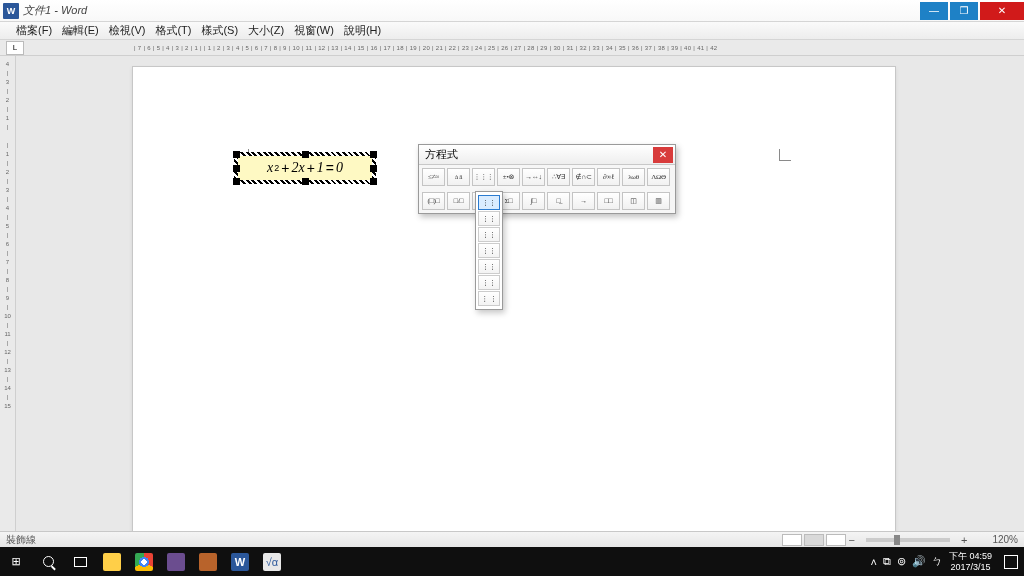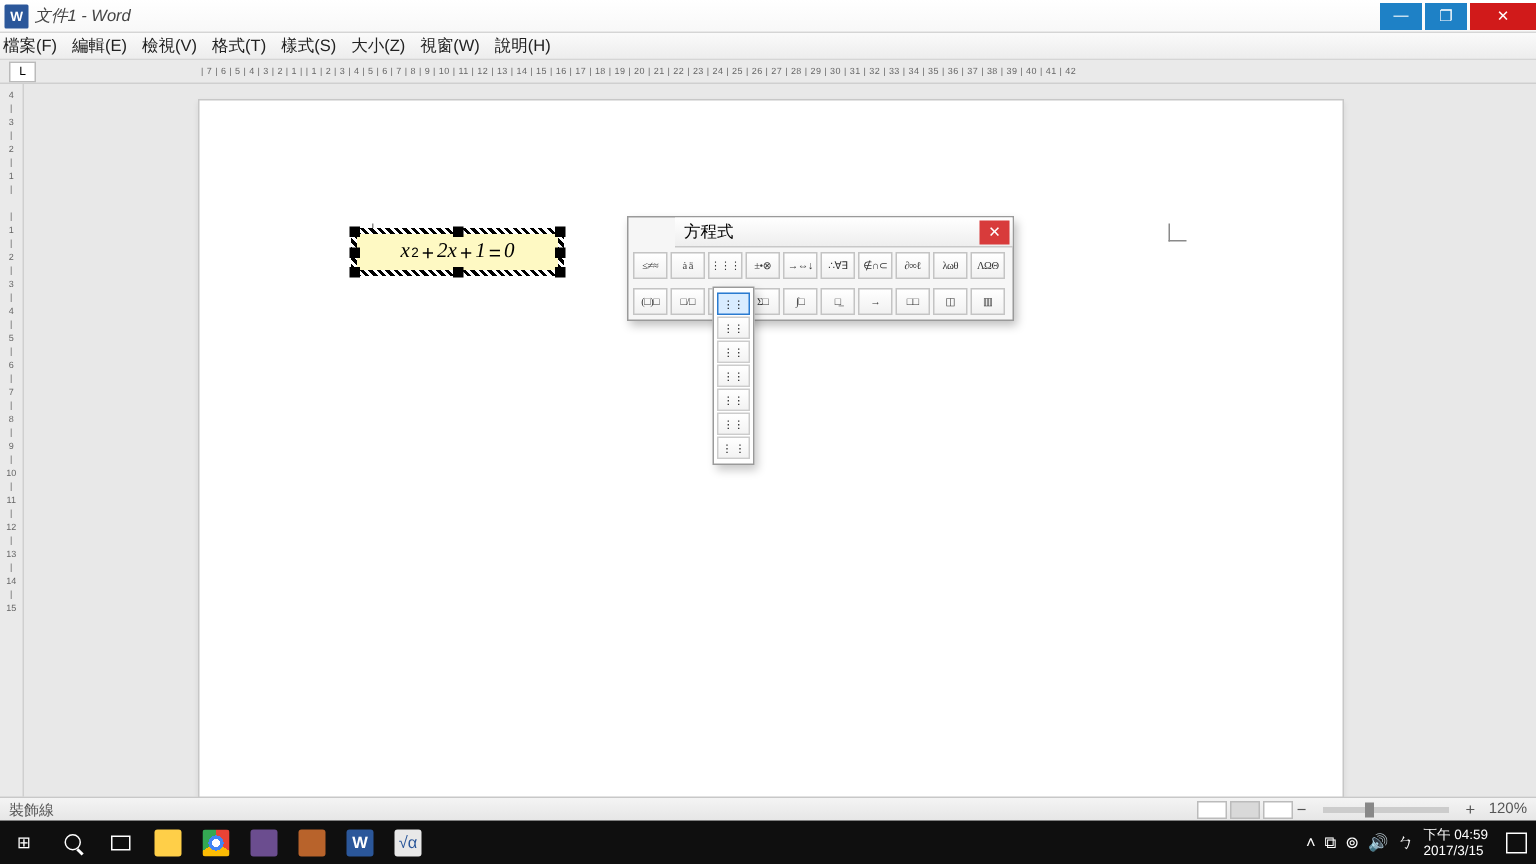--- a/index.html
+++ b/index.html
@@ -7,21 +7,21 @@
 
 .titlebar { height: 22px; background: linear-gradient(#fff,#f8f8f8); border-bottom: 1px solid #d5d5d5; display: flex; align-items: center; font-size: 11px; }
 .titlebar .app-icon { width: 16px; height: 16px; background: #2b579a; color: #fff; font-size: 9px; display: flex; align-items: center; justify-content: center; margin: 0 4px 0 3px; font-weight: bold; border-radius: 1px; }
 .titlebar .title { color: #444; font-style: italic; }
 .titlebar .spacer { flex: 1; }
 .win-btn { width: 28px; height: 18px; margin-left: 2px; font-size: 10px; display: flex; align-items: center; justify-content: center; color: #fff; }
 .win-min { background: #1e81c6; }
 .win-max { background: #1e81c6; }
 .win-close { background: #d11a1a; width: 44px; }
 
-.menubar { height: 18px; background: linear-gradient(#fafafa,#ededed); border-bottom: 1px solid #d5d5d5; display: flex; align-items: center; font-size: 11px; padding-left: 2px; }
+.menubar { height: 18px; background: linear-gradient(#fafafa,#ededed); border-bottom: 1px solid #d5d5d5; display: flex; align-items: center; font-size: 11px; padding-left: 16px; }
 .menubar span { margin-right: 10px; color: #222; }
 
 .ruler-row { height: 16px; background: #eaeaea; border-bottom: 1px solid #cfcfcf; display: flex; align-items: center; }
 .tab-btn { width: 18px; height: 14px; border: 1px solid #bbb; background: #fff; margin-left: 6px; font-size: 8px; display: flex; align-items: center; justify-content: center; }
 .ruler { flex: 1; margin-left: 110px; margin-right: 6px; font-size: 6px; color: #666; white-space: nowrap; overflow: hidden; letter-spacing: .3px; }
 
 .workspace { position: absolute; top: 56px; left: 0; right: 0; bottom: 45px; background: #e8e8e8; }
 .v-ruler { position: absolute; left: 0; top: 0; width: 16px; bottom: 0; background: #eaeaea; border-right: 1px solid #cfcfcf; font-size: 6px; color: #666; text-align: center; padding-top: 4px; line-height: 9px; }
 .page { position: absolute; left: 132px; top: 10px; width: 764px; height: 470px; background: #fff; border: 1px solid #c7c7c7; box-shadow: 0 2px 4px rgba(0,0,0,.08); }
 .margin-mark { position: absolute; width: 12px; height: 12px; border-color: #8a8a8a; }
@@ -39,21 +39,21 @@
 .eq-side-l{left:-4px;} .eq-side-r{right:-4px;}
 .handle { position:absolute; width:7px; height:7px; background:#000; }
 .h-tl{top:-5px;left:-5px;} .h-tm{top:-5px;left:calc(50% - 3px);} .h-tr{top:-5px;right:-5px;}
 .h-ml{top:calc(50% - 3px);left:-5px;} .h-mr{top:calc(50% - 3px);right:-5px;}
 .h-bl{bottom:-5px;left:-5px;} .h-bm{bottom:-5px;left:calc(50% - 3px);} .h-br{bottom:-5px;right:-5px;}
 .eq-text { position:absolute; inset:0; display:flex; align-items:center; justify-content:center; font-family: "Cambria Math","Times New Roman",serif; font-style: italic; font-size: 14px; }
 .eq-text sup{font-size:9px; font-style:normal; margin-left:1px;}
 .eq-text .op{font-style:normal; margin:0 2px;}
 
 .eq-toolbar { position:absolute; left:418px; top:88px; width:258px; background:#f6f6f6; border:1px solid #9a9a9a; box-shadow:2px 3px 6px rgba(0,0,0,.25); }
-.eq-toolbar .tb-header { height:20px; background: linear-gradient(#fff,#eee); border-bottom:1px solid #c8c8c8; display:flex; align-items:center; font-size:11px; padding-left:6px;margin-left:31px; }
+.eq-toolbar .tb-header { height:20px; background: linear-gradient(#fff,#eee); border-bottom:1px solid #c8c8c8; display:flex; align-items:center; font-size:11px; padding-left:6px; }
 .eq-toolbar .tb-close { margin-left:auto; width:20px; height:16px; background:#d83b3b; color:#fff; font-size:10px; display:flex; align-items:center; justify-content:center; margin-right:2px;}
 .tb-grid { display:flex; flex-wrap:wrap; padding:3px; gap:2px; }
 .tb-btn { width:23px; height:18px; border:1px solid #c4c4c4; background:linear-gradient(#fff,#f1f1f1); font-size:7px; color:#333; display:flex; align-items:center; justify-content:center; letter-spacing:-0.3px; font-family: "Cambria Math", serif;}
 .tb-dropdown { position:absolute; left:475px; top:135px; width:28px; background:#fff; border:1px solid #9a9a9a; box-shadow:2px 3px 6px rgba(0,0,0,.22); padding:2px; }
 .tb-dropdown .dd-item{ width:22px; height:15px; border:1px solid #ccc; margin:1px auto; background:linear-gradient(#fff,#f3f3f3); font-size:7px; display:flex; align-items:center; justify-content:center; font-family:"Cambria Math",serif;}
 .tb-dropdown .dd-item.sel{ border:1px solid #2a7bd0; background:#d9ecff;}
 
 .statusbar { position:absolute; bottom:29px; left:0; right:0; height:16px; background: linear-gradient(#f4f4f4,#e6e6e6); border-top:1px solid #c8c8c8; display:flex; align-items:center; font-size:10px; color:#555; padding:0 6px;justify-content:flex-end;}
 .statusbar .sp{flex:1;}
 .view-btn{ width:20px; height:12px; border:1px solid #bbb; margin-left:2px; background:#fff; position:relative;}
@@ -71,21 +71,21 @@
 .i-task{border:1.5px solid #fff;width:13px;height:10px;}
 .i-folder{background:#ffcf48;}
 .i-chrome{background:radial-gradient(circle at 50% 50%,#fff 0 22%, #4285f4 22% 40%, transparent 40%), conic-gradient(#ea4335 0 120deg,#fbbc05 120deg 240deg,#34a853 240deg 360deg);border-radius:50%;}
 .i-app1{background:#6b4d8f;}
 .i-app2{background:#b8632b;}
 .i-word{background:#2b579a;color:#fff;font-size:9px;font-weight:bold;}
 .i-math{background:#e8e8e8;color:#2b579a;font-size:9px;}
 .taskbar .sp{flex:1;}
 .tray{ display:flex; align-items:center; color:#fff; font-size:10px; padding-right:6px; gap:6px; }
 .tray .t-ico{ font-size:11px;}
-.clock{ text-align:left; line-height:11px; font-size:9px;}
+.clock{ text-align:center; line-height:11px; font-size:9px;}
 .notif{ width:14px; height:14px; border:1.5px solid #fff; margin-left:6px;}
 </style>
 </head>
 <body>
 
 <div class="titlebar">
   <div class="app-icon">W</div>
   <div class="title">文件1 - Word</div>
   <div class="spacer"></div>
   <div class="win-btn win-min">—</div>
@@ -218,21 +218,21 @@
   <span>裝飾線</span>
   <span class="sp"></span>
   <div class="view-btn"></div>
   <div class="view-btn active"></div>
   <div class="view-btn"></div>
   <span class="zoom-minus">−</span>
   <div class="zoom-slider">
       <div class="thumb"></div>
     </div>
   <span class="zoom-plus">+</span>
-  <span style="margin-left:6px;">120%</span>
+  <span style="margin-left:22px;">120%</span>
 </div>
 
 <div class="taskbar">
   <div class="tb-icon">
       <span class="ico i-start">⊞</span>
     </div>
   <div class="tb-icon">
       <span class="i-search"></span>
     </div>
   <div class="tb-icon">

